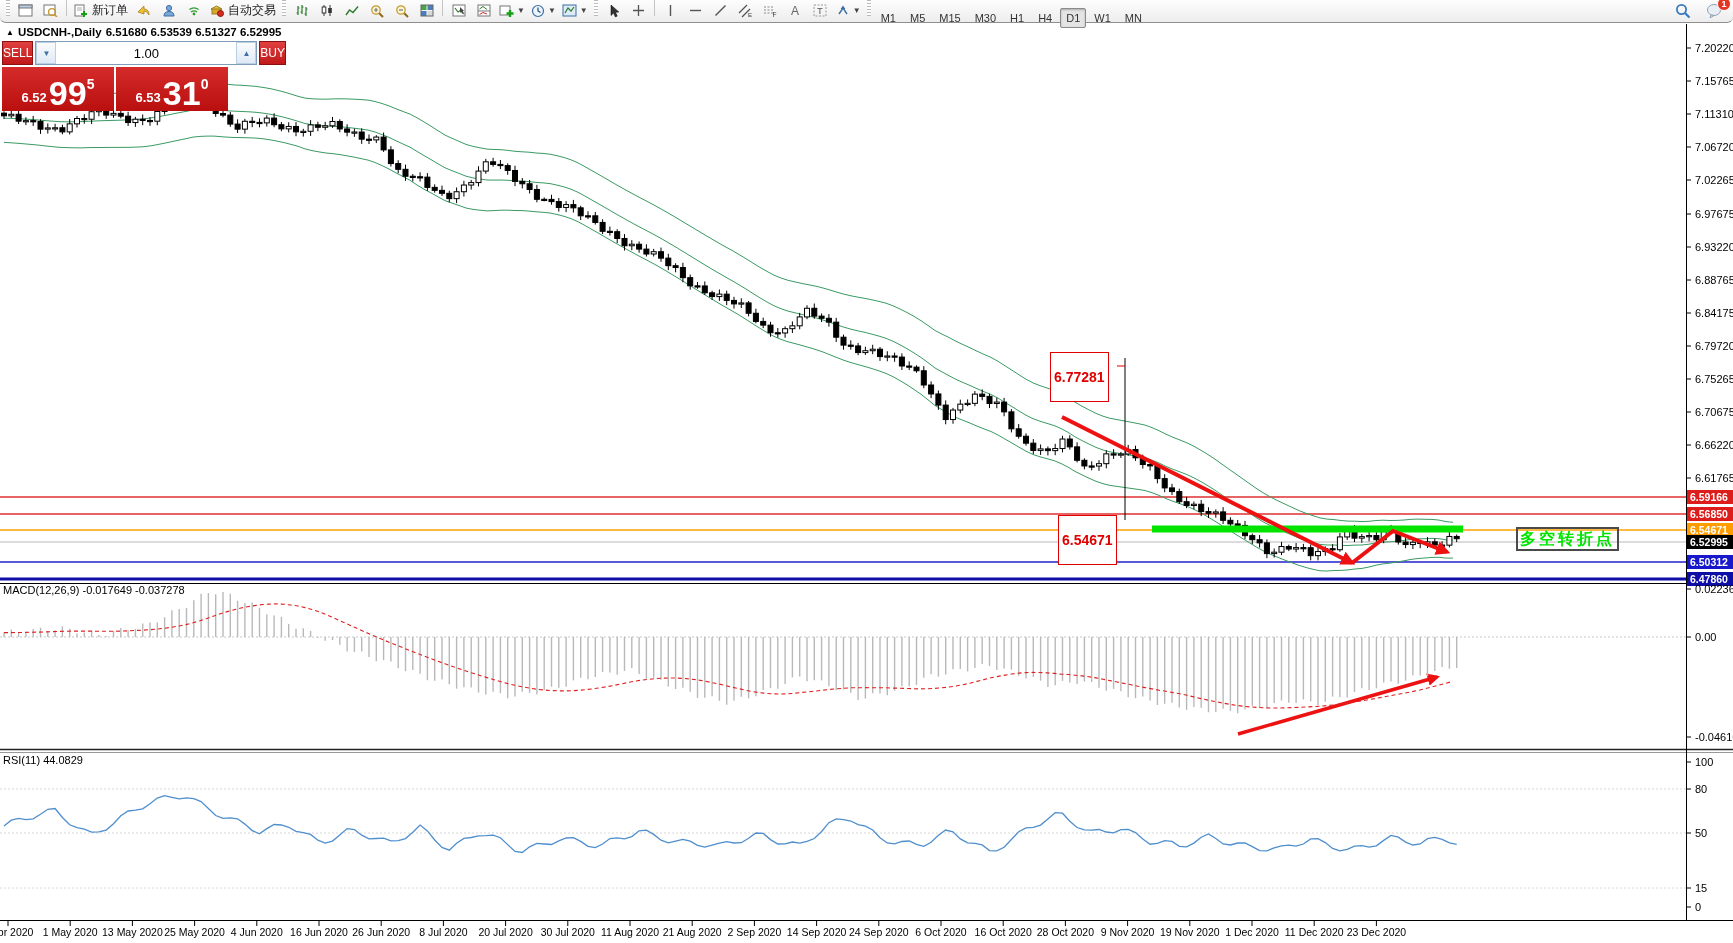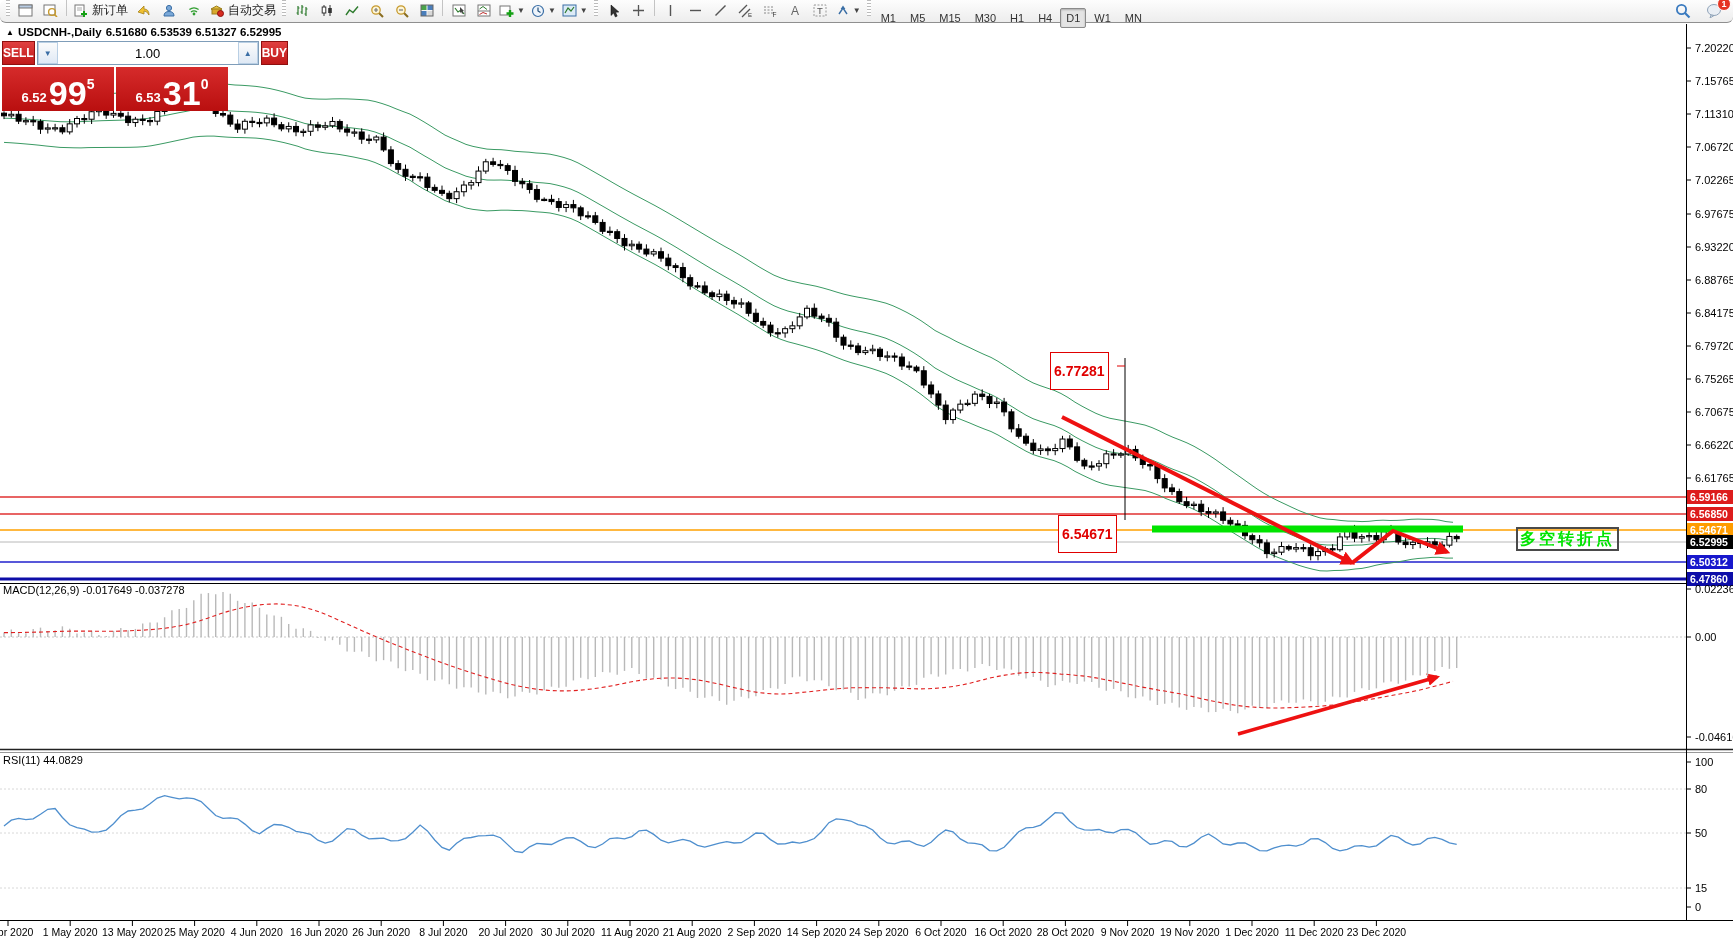--- a/index.html
+++ b/index.html
@@ -25,30 +25,30 @@
     border:1px solid #fff;}
   
   #chart-svg{position:absolute;left:0;top:0;z-index:1;}
   .chart-title{position:absolute;left:6px;top:26px;z-index:3;font-size:11.5px;font-weight:bold;color:#000;
     display:flex;align-items:center;gap:4px;}
   .chart-title .tri{font-size:8px;}
   .ind-label{position:absolute;z-index:3;font-size:11px;color:#000;}
   .macd-label{left:3px;top:584px;}
   .rsi-label{left:3px;top:754px;}
   .price-flag{position:absolute;z-index:4;color:#e00000;font-weight:bold;font-size:14px;
-    border:1px solid #e00000;background:#fff;padding:8px 3px;line-height:20px;}
+    border:1px solid #e00000;background:#fff;padding:14px 3px;line-height:20px;}
   .peak-label{left:1050px;top:352px;}
   .support-label{left:1058px;top:515px;}
   .turning-label{position:absolute;left:1516px;top:527px;z-index:4;color:#00e400;font-size:16px;
     font-weight:bold;letter-spacing:3px;border:2px solid #4a4a4a;padding:0 2px;line-height:20px;background:transparent;}
   
   .trade-widget{position:absolute;left:2px;top:41px;width:226px;z-index:4;font-family:"Liberation Sans",sans-serif;}
   .tw-top{display:flex;height:24px;gap:0;}
   .sell-btn,.buy-btn{width:48px;background:linear-gradient(#e04040,#c01919);color:#fff;font-size:12px;
-    font-weight:bold;border:1px solid #8e0f0f;display:flex;align-items:center;justify-content:center;}
+    font-weight:normal;border:1px solid #8e0f0f;display:flex;align-items:center;justify-content:center;}
   .vol-wrap{flex:1;display:flex;border:1px solid #7f9db9;background:#fff;margin:0 2px;}
   .vol-btn{width:18px;background:linear-gradient(#fbfbfb,#dfe9f5);border:1px solid #b9cfe4;color:#3a6ea5;
     font-size:8px;display:flex;align-items:center;justify-content:center;}
   .vol-input{flex:1;border:0;outline:none;text-align:center;font-size:13px;font-family:"Liberation Sans",sans-serif;min-width:0;}
   .tw-prices{display:flex;gap:2px;margin-top:2px;}
   .price-box{flex:1;height:40px;background:linear-gradient(#d62b2b,#b90f0f);color:#fff;display:flex;
     align-items:flex-end;justify-content:center;padding:1px 3px 3px 3px;}
   .px-small{font-size:13px;font-weight:bold;margin:17px 2px 3px 0;}
   .px-big{font-size:34px;font-weight:bold;line-height:0.82;}
   .px-sup{font-size:14px;font-weight:bold;position:relative;top:-16px;}

